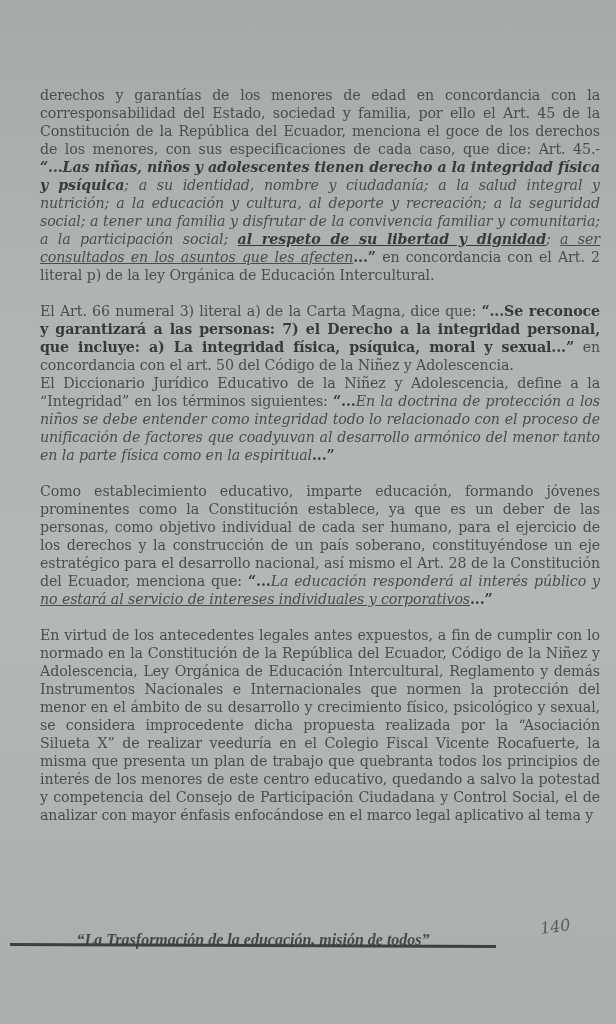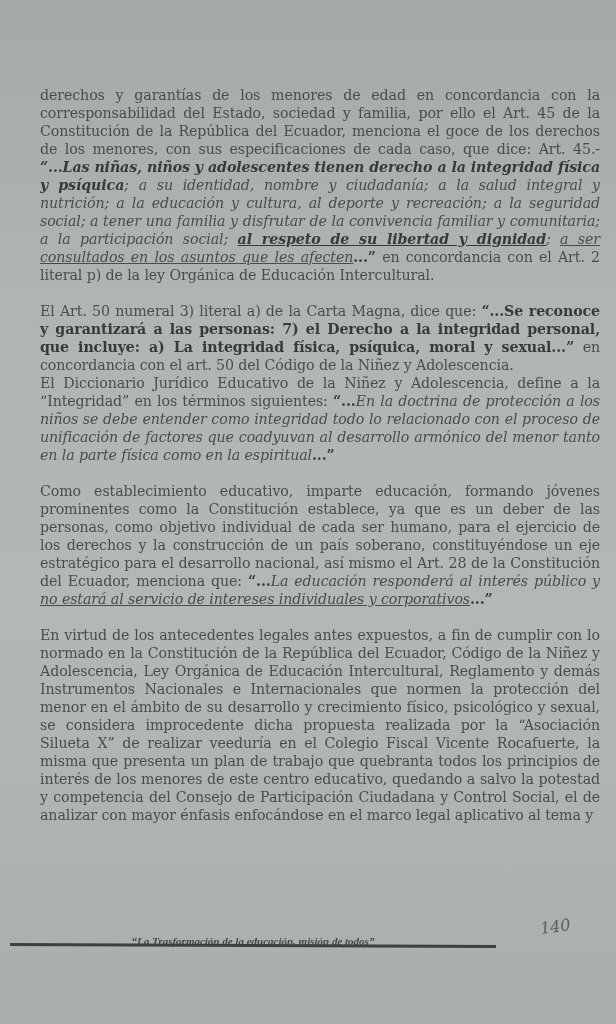--- a/index.html
+++ b/index.html
@@ -18,39 +18,39 @@
   .gap { height: 18px; }
   .b { font-weight: bold; color: #38393b; }
   .i { font-style: italic; }
   .u { text-decoration: underline; font-style: italic; }
   .footer {
     position: absolute; left: 10px; top: 930px; width: 486px;
     text-align: center;
   }
   .footer-text {
     font-family: "Liberation Serif", serif; font-style: italic; font-weight: bold;
-    font-size: 11px; color: #454749;
+    font-size: 16px; color: #454749;
   }
   .footer-rule {
     position: absolute; left: 10px; top: 944px; width: 486px; height: 3px;
     background: #3d3f41; transform: rotate(0.25deg);
   }
   .page-number {
     position: absolute; left: 540px; top: 917px;
     font-family: "DejaVu Serif", serif; font-style: italic; font-size: 16px;
     color: #5a5c5e; transform: rotate(-8deg);
   }
 </style>
 </head>
 <body>
 
 <div class="page">
   <p class="para"><span>derechos y garantías de los menores de edad en concordancia con la corresponsabilidad del Estado, sociedad y familia, por ello el Art. 45 de la Constitución de la República del Ecuador, menciona el goce de los derechos de los menores, con sus especificaciones de cada caso, que dice: Art. 45.- </span><span class="b i">“...Las niñas, niños y adolescentes tienen derecho a la integridad física y psíquica</span><span class="i">; a su identidad, nombre y ciudadanía; a la salud integral y nutrición; a la educación y cultura, al deporte y recreación; a la seguridad social; a tener una familia y disfrutar de la convivencia familiar y comunitaria; a la participación social; </span><span class="b i u">al respeto de su libertad y dignidad</span><span class="i">; </span><span class="i u">a ser consultados en los asuntos que les afecten</span><span class="b">...”</span><span> en concordancia con el Art. 2 literal p) de la ley Orgánica de Educación Intercultural.</span></p>
   <div class="gap"></div>
-  <p class="para"><span>El Art. 50 numeral 3) literal a) de la Carta Magna, dice que: </span><span class="b">“...Se reconoce y garantizará a las personas: 7) el Derecho a la integridad personal, que incluye: a) La integridad física, psíquica, moral y sexual...”</span><span>  en concordancia con el art. 50 del Código de la Niñez y Adolescencia.</span></p>
+  <p class="para"><span>El Art. 66 numeral 3) literal a) de la Carta Magna, dice que: </span><span class="b">“...Se reconoce y garantizará a las personas: 7) el Derecho a la integridad personal, que incluye: a) La integridad física, psíquica, moral y sexual...”</span><span>  en concordancia con el art. 50 del Código de la Niñez y Adolescencia.</span></p>
   <p class="para"><span>El Diccionario Jurídico Educativo de la Niñez y Adolescencia, define a la “Integridad” en los términos siguientes: </span><span class="b">“...</span><span class="i">En la doctrina de protección a los niños se debe entender como integridad todo lo relacionado con el proceso de unificación de factores que coadyuvan al desarrollo armónico del menor tanto en la parte física como en la espiritual</span><span class="b">...”</span></p>
   <div class="gap"></div>
   <p class="para"><span>Como establecimiento educativo,  imparte educación, formando jóvenes prominentes como la Constitución establece, ya que es un deber de las personas, como objetivo individual de cada ser humano, para el ejercicio de los derechos y la construcción de un país soberano, constituyéndose un eje estratégico para el desarrollo nacional, así mismo el Art. 28 de la Constitución del Ecuador, menciona que: </span><span class="b">“...</span><span class="i">La educación responderá al interés público y </span><span class="i u">no estará al servicio de intereses individuales y corporativos</span><span class="b">...”</span></p>
   <div class="gap"></div>
   <p class="para"><span>En virtud de los antecedentes legales antes expuestos, a fin de cumplir con lo normado en la Constitución de la República del Ecuador, Código de la Niñez y Adolescencia, Ley Orgánica de Educación Intercultural, Reglamento y demás Instrumentos Nacionales e Internacionales que normen la protección del menor en el ámbito de su desarrollo y crecimiento físico, psicológico y sexual, se considera improcedente dicha propuesta  realizada por la “Asociación Silueta X” de realizar veeduría en el Colegio Fiscal Vicente Rocafuerte, la misma que presenta un plan de trabajo que quebranta todos los principios de interés de los menores de este centro educativo, quedando a salvo la potestad y competencia del Consejo de Participación Ciudadana y Control Social, el de analizar con mayor énfasis enfocándose en el marco legal aplicativo al tema y</span></p>
 </div>
 
 <div class="footer">
   <span class="footer-text">“La Trasformación de la educación, misión de todos”</span>
 </div>

